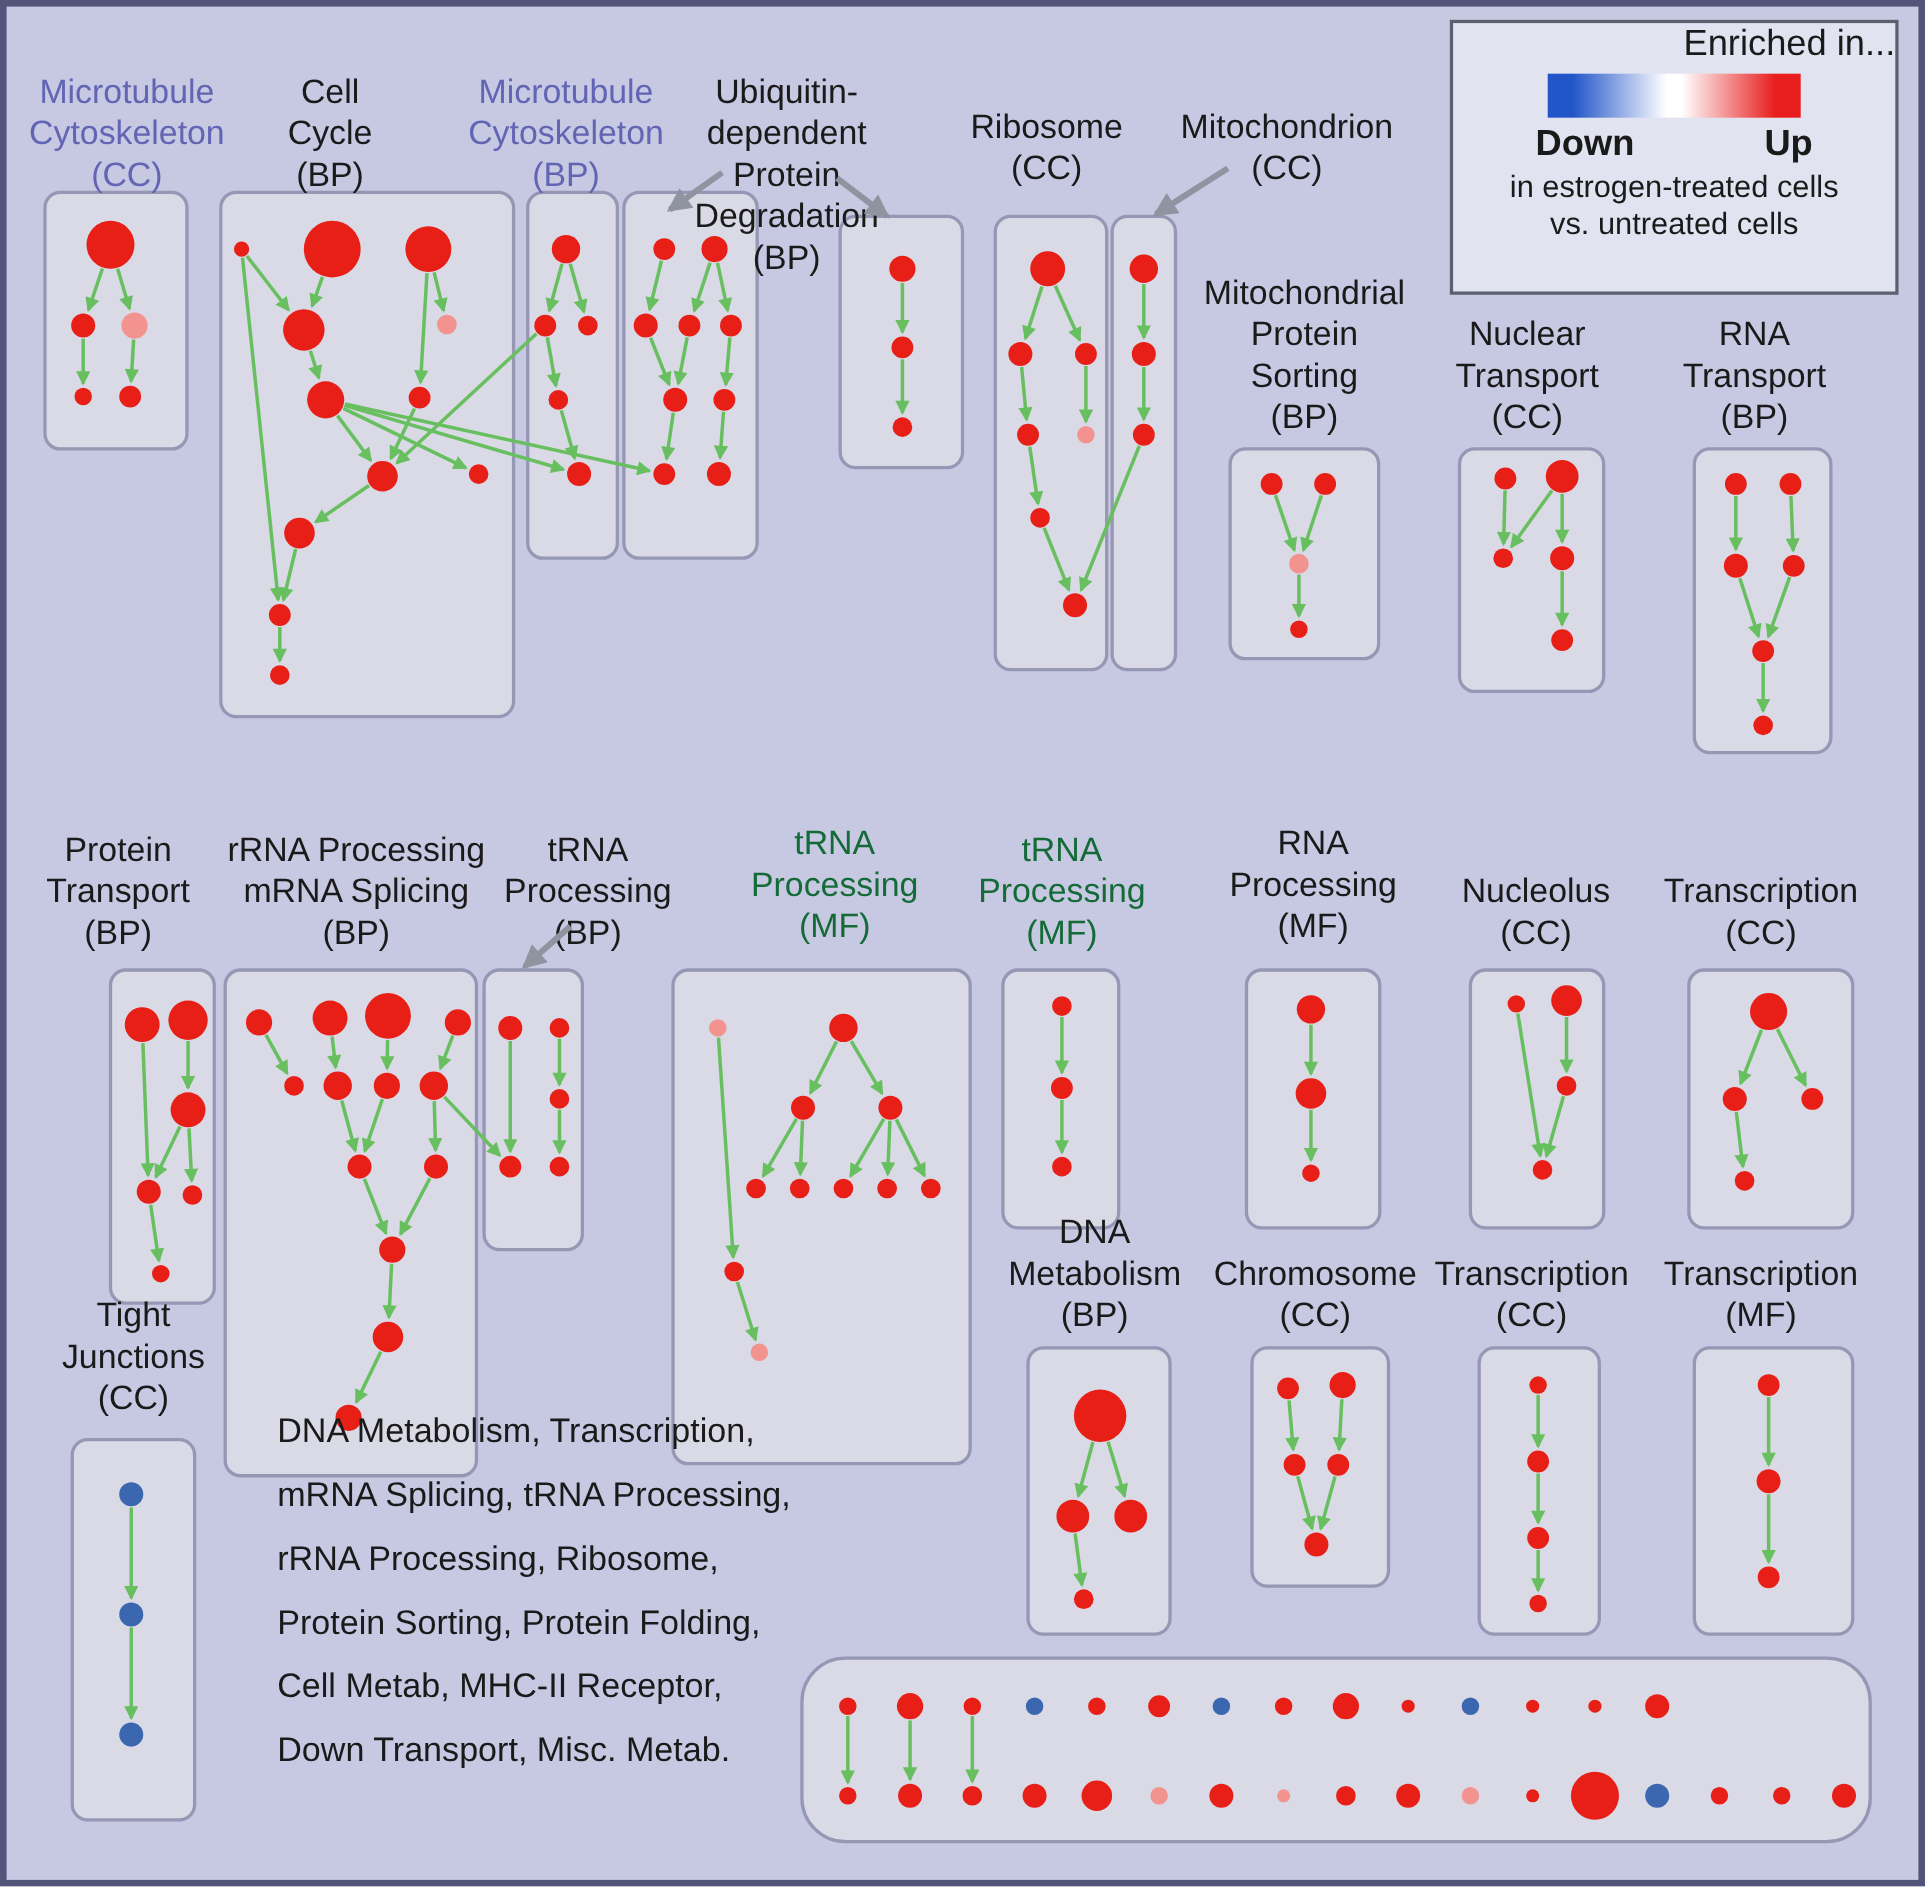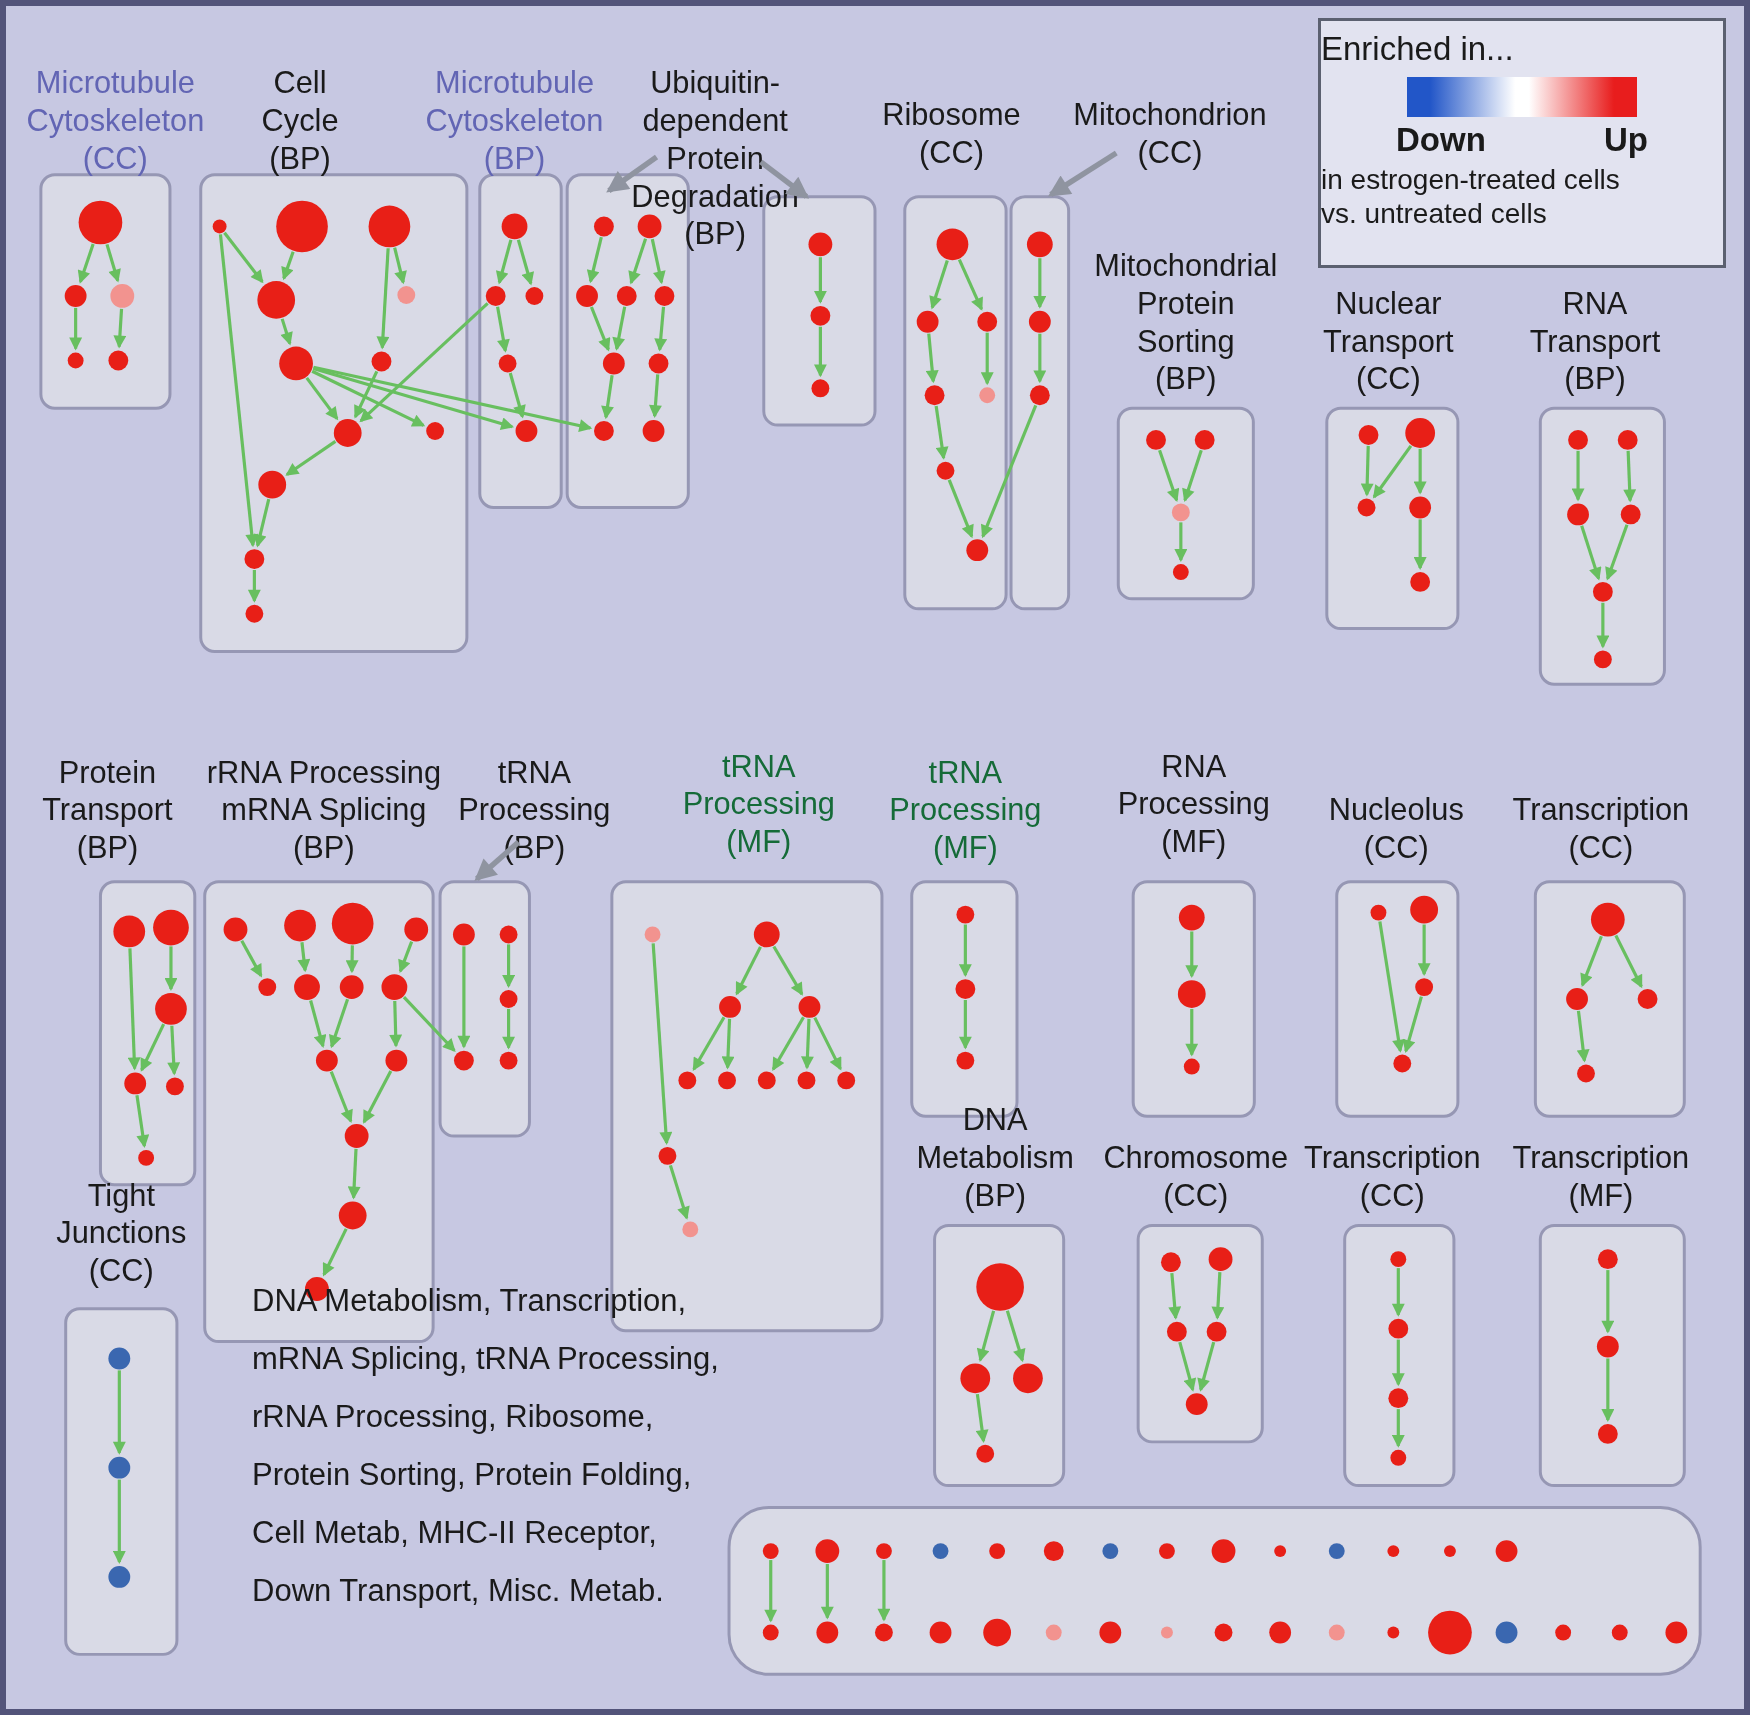--- a/index.html
+++ b/index.html
@@ -12,24 +12,24 @@
     overflow:hidden;
   }
   .figure svg{position:absolute;left:0;top:0;width:100%;height:100%;}
   .legend{
     position:absolute;left:1312px;top:12px;width:408px;height:250px;
     box-sizing:border-box;
     background:var(--legend-bg,#e2e3f0);
     border:3px solid var(--legend-border,#5b6070);
     color:var(--text,#1a1a1a);
   }
-  .legend-title{font-size:33px;text-align:left;padding-top:10px;line-height:36px;}
+  .legend-title{font-size:33px;text-align:right;line-height:36px;}
   .legend-bar{width:230px;height:40px;margin:10px auto 0;}
   .legend-updown{width:252px;margin:4px auto 0;display:flex;justify-content:space-between;font-size:33px;line-height:38px;font-weight:bold;}
-  .legend-sub{font-size:28px;line-height:34px;margin-top:4px;}
+  .legend-sub{font-size:28px;line-height:34px;text-align:center;margin-top:4px;}
   .footnote{
     position:absolute;left:246px;top:1266px;
     font-size:31px;line-height:58px;
     color:var(--text,#1a1a1a);
     white-space:nowrap;
   }
 </style>
 </head>
 <body>
 

